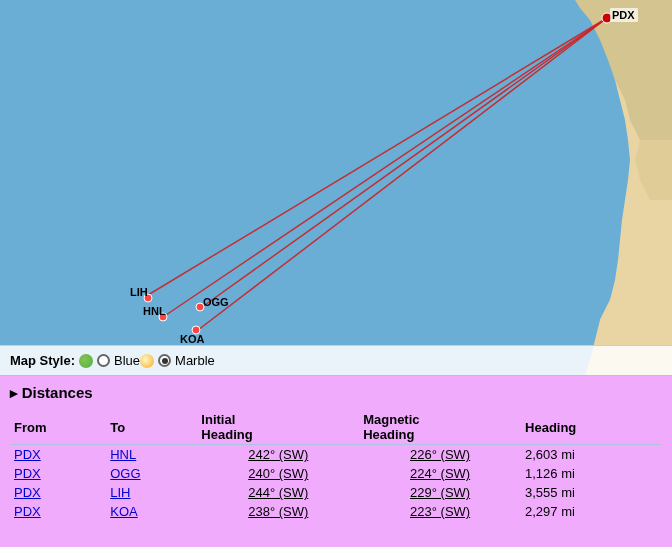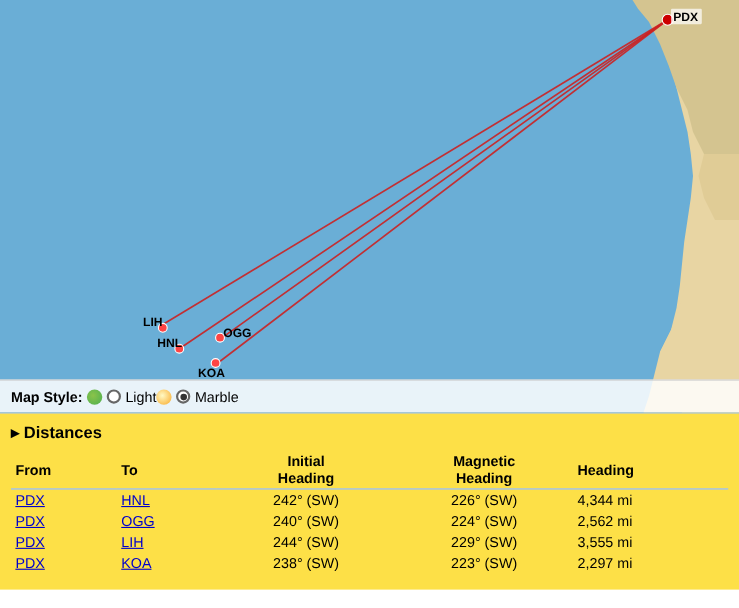--- a/index.html
+++ b/index.html
@@ -74,22 +74,22 @@
       border-radius: 50%;
       display: inline-block;
     }
     .globe-green { background: radial-gradient(circle at 40% 40%, #8bc34a, #4caf50); }
     .globe-yellow { background: radial-gradient(circle at 40% 40%, #fff9c4, #f9a825); }
     .globe-blue-dark { background: radial-gradient(circle at 40% 40%, #5c6bc0, #1a237e); }
 
     
     #distances-section {
       width: 672px;
-      background: #fde047;
-      padding: 8px 10px 15px 10px;
+      background: #f0abfc;
+      padding: 8px 10px 26px 10px;
       border-top: 1px solid #aac5e0;
     }
 
     #distances-title {
       font-size: 15px;
       font-weight: bold;
       color: #000;
       margin-bottom: 8px;
     }
 
@@ -101,36 +101,37 @@
 
     #distances-table th {
       text-align: left;
       font-weight: bold;
       padding: 2px 4px;
       color: #000;
       border-bottom: 1px solid #aac5e0;
     }
 
     #distances-table th.center {
-      text-align: center;
+      text-align: left;
     }
 
     #distances-table td {
       padding: 2px 4px;
       color: #000;
     }
 
     #distances-table td.link-cell a {
       color: #0000cc;
       text-decoration: underline;
       cursor: pointer;
     }
 
     #distances-table td.center {
       text-align: center;
+      text-decoration: underline;
     }
 
     .airport-label {
       fill: #000;
       font-size: 11px;
       font-family: Arial, sans-serif;
       font-weight: bold;
     }
 
     .airport-dot {
@@ -239,21 +240,21 @@
 
     <circle cx="196" cy="330" r="4" class="airport-dot"></circle>
     <text x="180" y="343" class="airport-label">KOA</text>
   </svg>
 
   <div id="map-style-bar">
     <span class="map-style-label">Map Style:</span>
     <div class="style-option">
       <span class="globe-icon globe-green"></span>
       <div class="radio-circle"></div>
-      <span>Light</span>
+      <span>Blue</span>
     </div>
     <div class="style-option">
       <span class="globe-icon globe-yellow"></span>
       <div class="radio-circle checked"></div>
       <span>Marble</span>
     </div>
   </div>
 </div>
 
 <div id="distances-section">
@@ -270,28 +271,28 @@
         <th class="center">Magnetic<br>Heading</th>
         <th><span>Heading</span></th>
       </tr>
     </thead>
     <tbody id="distances-tbody">
     <tr>
       <td class="link-cell"><a href="#">PDX</a></td>
       <td class="link-cell"><a href="#">HNL</a></td>
       <td class="center">242°&nbsp;(SW)</td>
       <td class="center">226°&nbsp;(SW)</td>
-      <td>4,344 mi</td>
+      <td>2,603 mi</td>
     </tr>
         <tr>
       <td class="link-cell"><a href="#">PDX</a></td>
       <td class="link-cell"><a href="#">OGG</a></td>
       <td class="center">240°&nbsp;(SW)</td>
       <td class="center">224°&nbsp;(SW)</td>
-      <td>2,562 mi</td>
+      <td>1,126 mi</td>
     </tr>
         <tr>
       <td class="link-cell"><a href="#">PDX</a></td>
       <td class="link-cell"><a href="#">LIH</a></td>
       <td class="center">244°&nbsp;(SW)</td>
       <td class="center">229°&nbsp;(SW)</td>
       <td>3,555 mi</td>
     </tr>
         <tr>
       <td class="link-cell"><a href="#">PDX</a></td>

